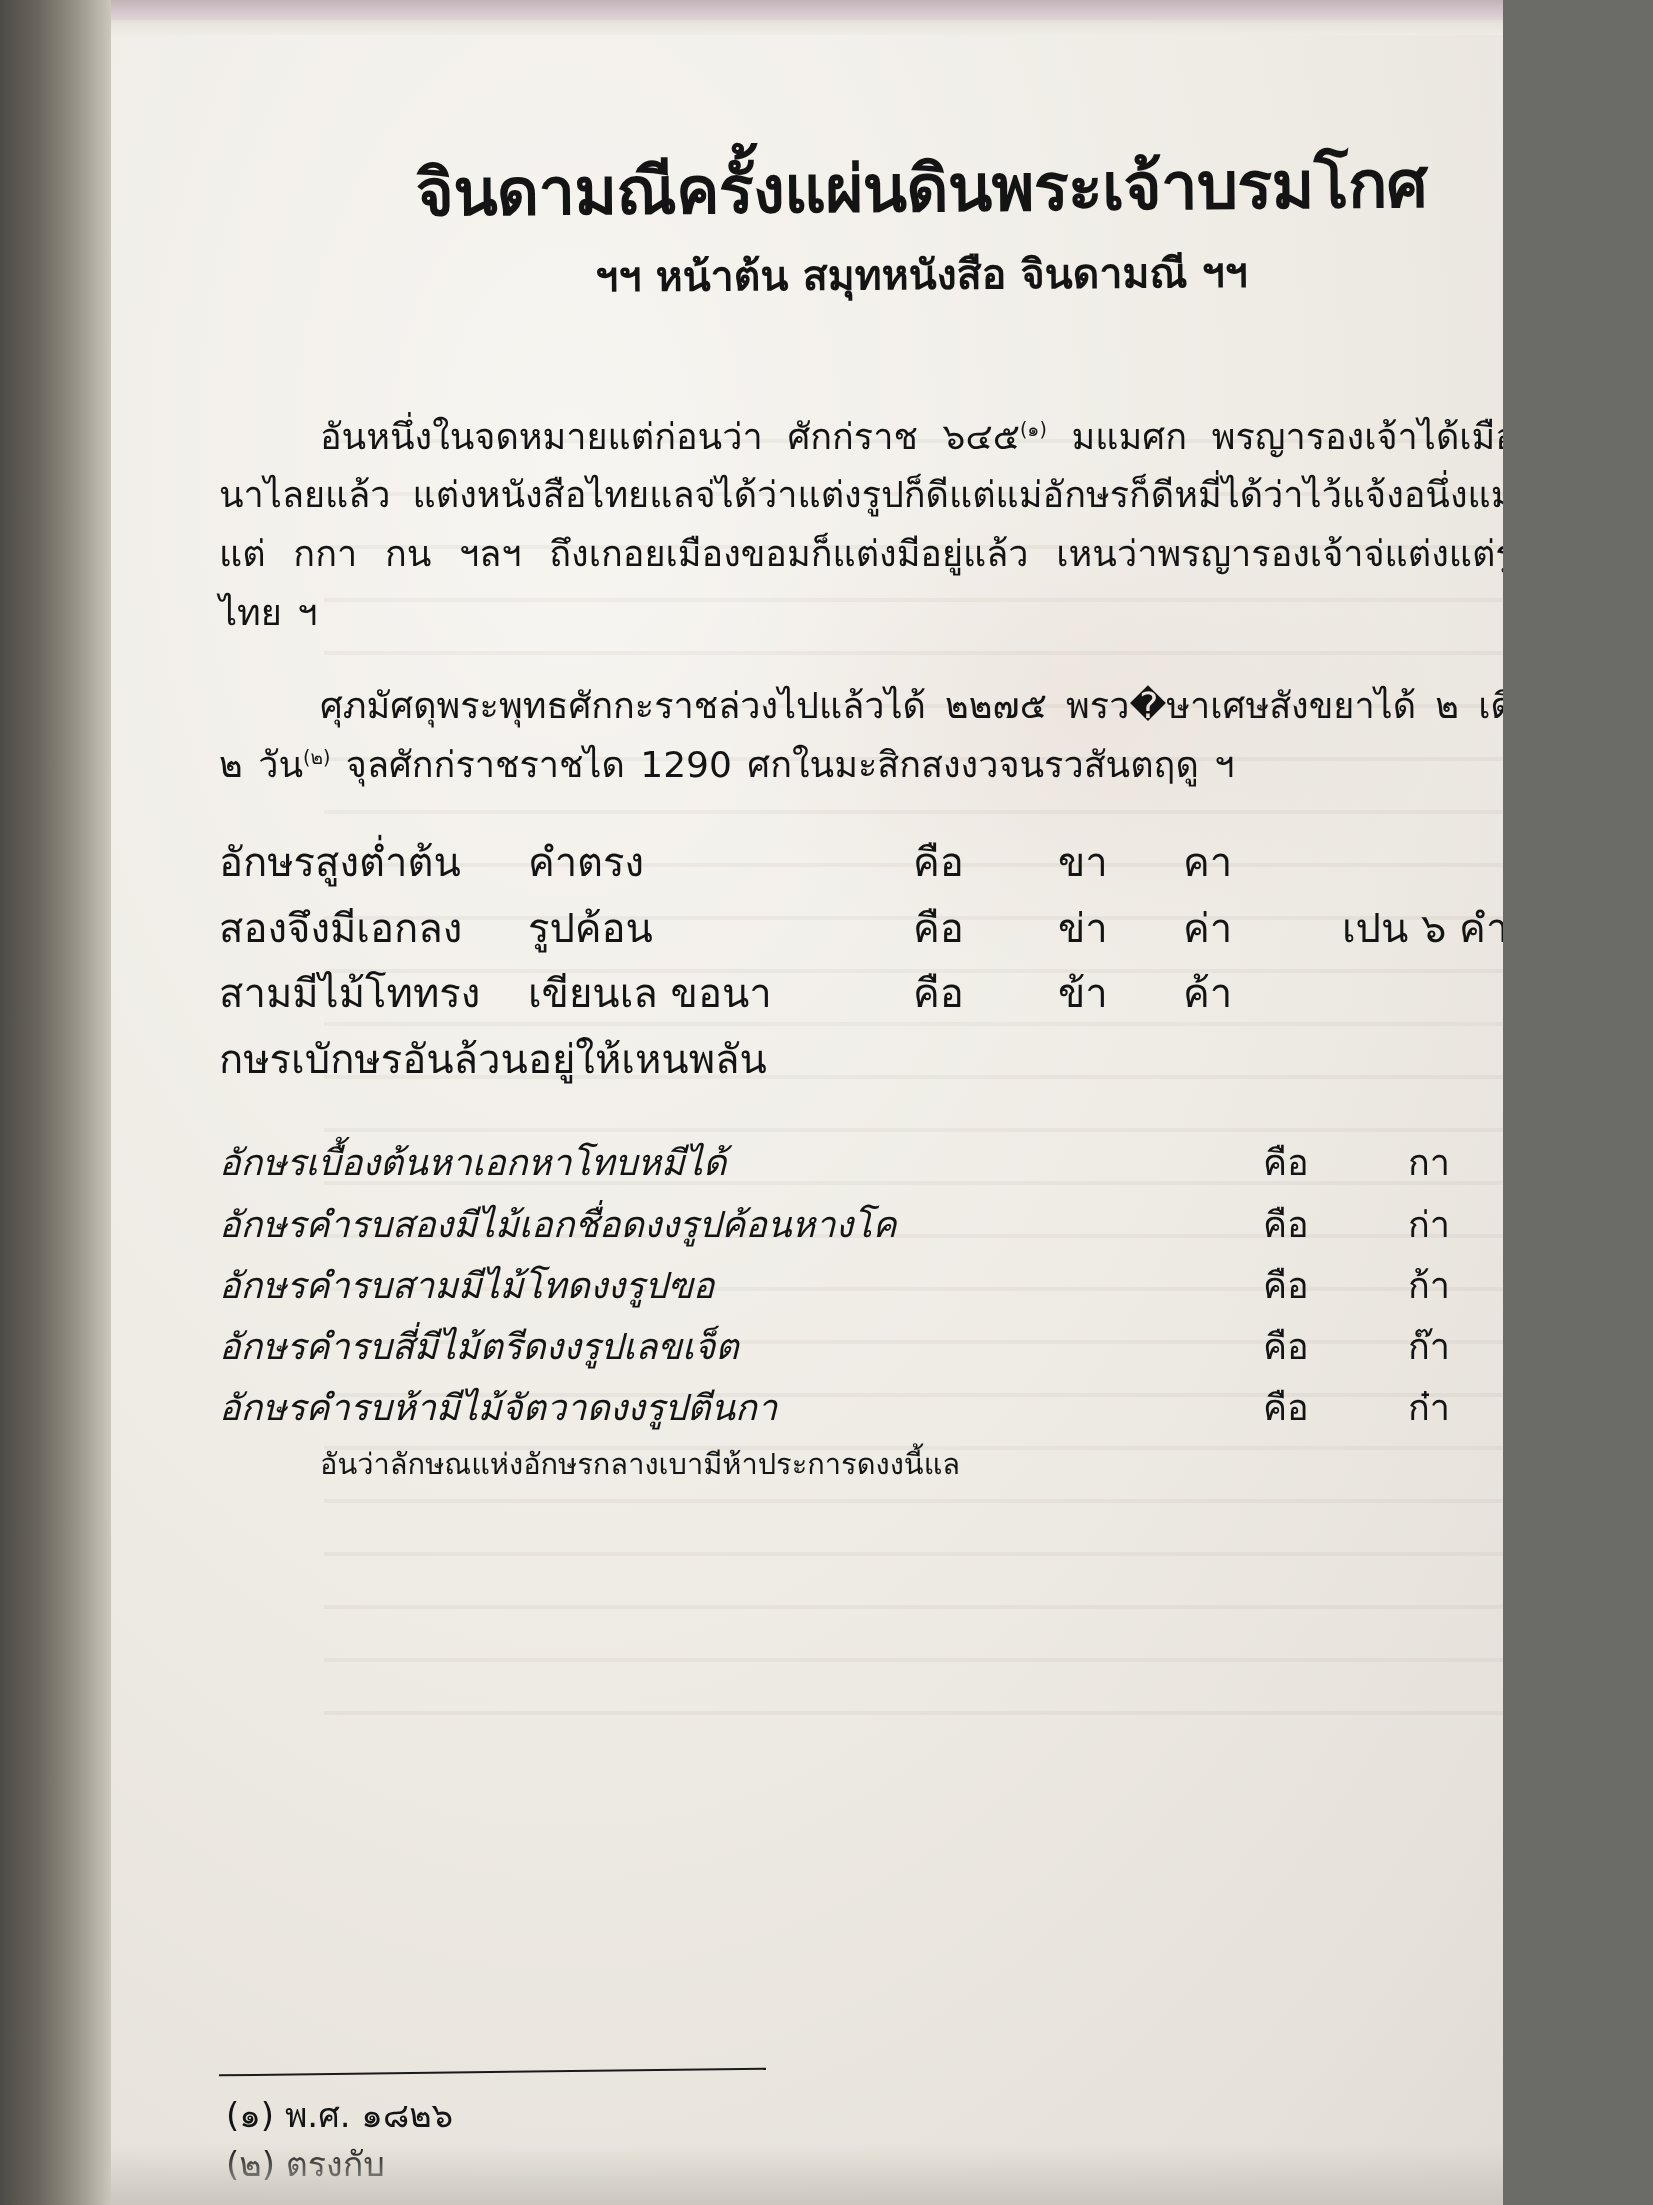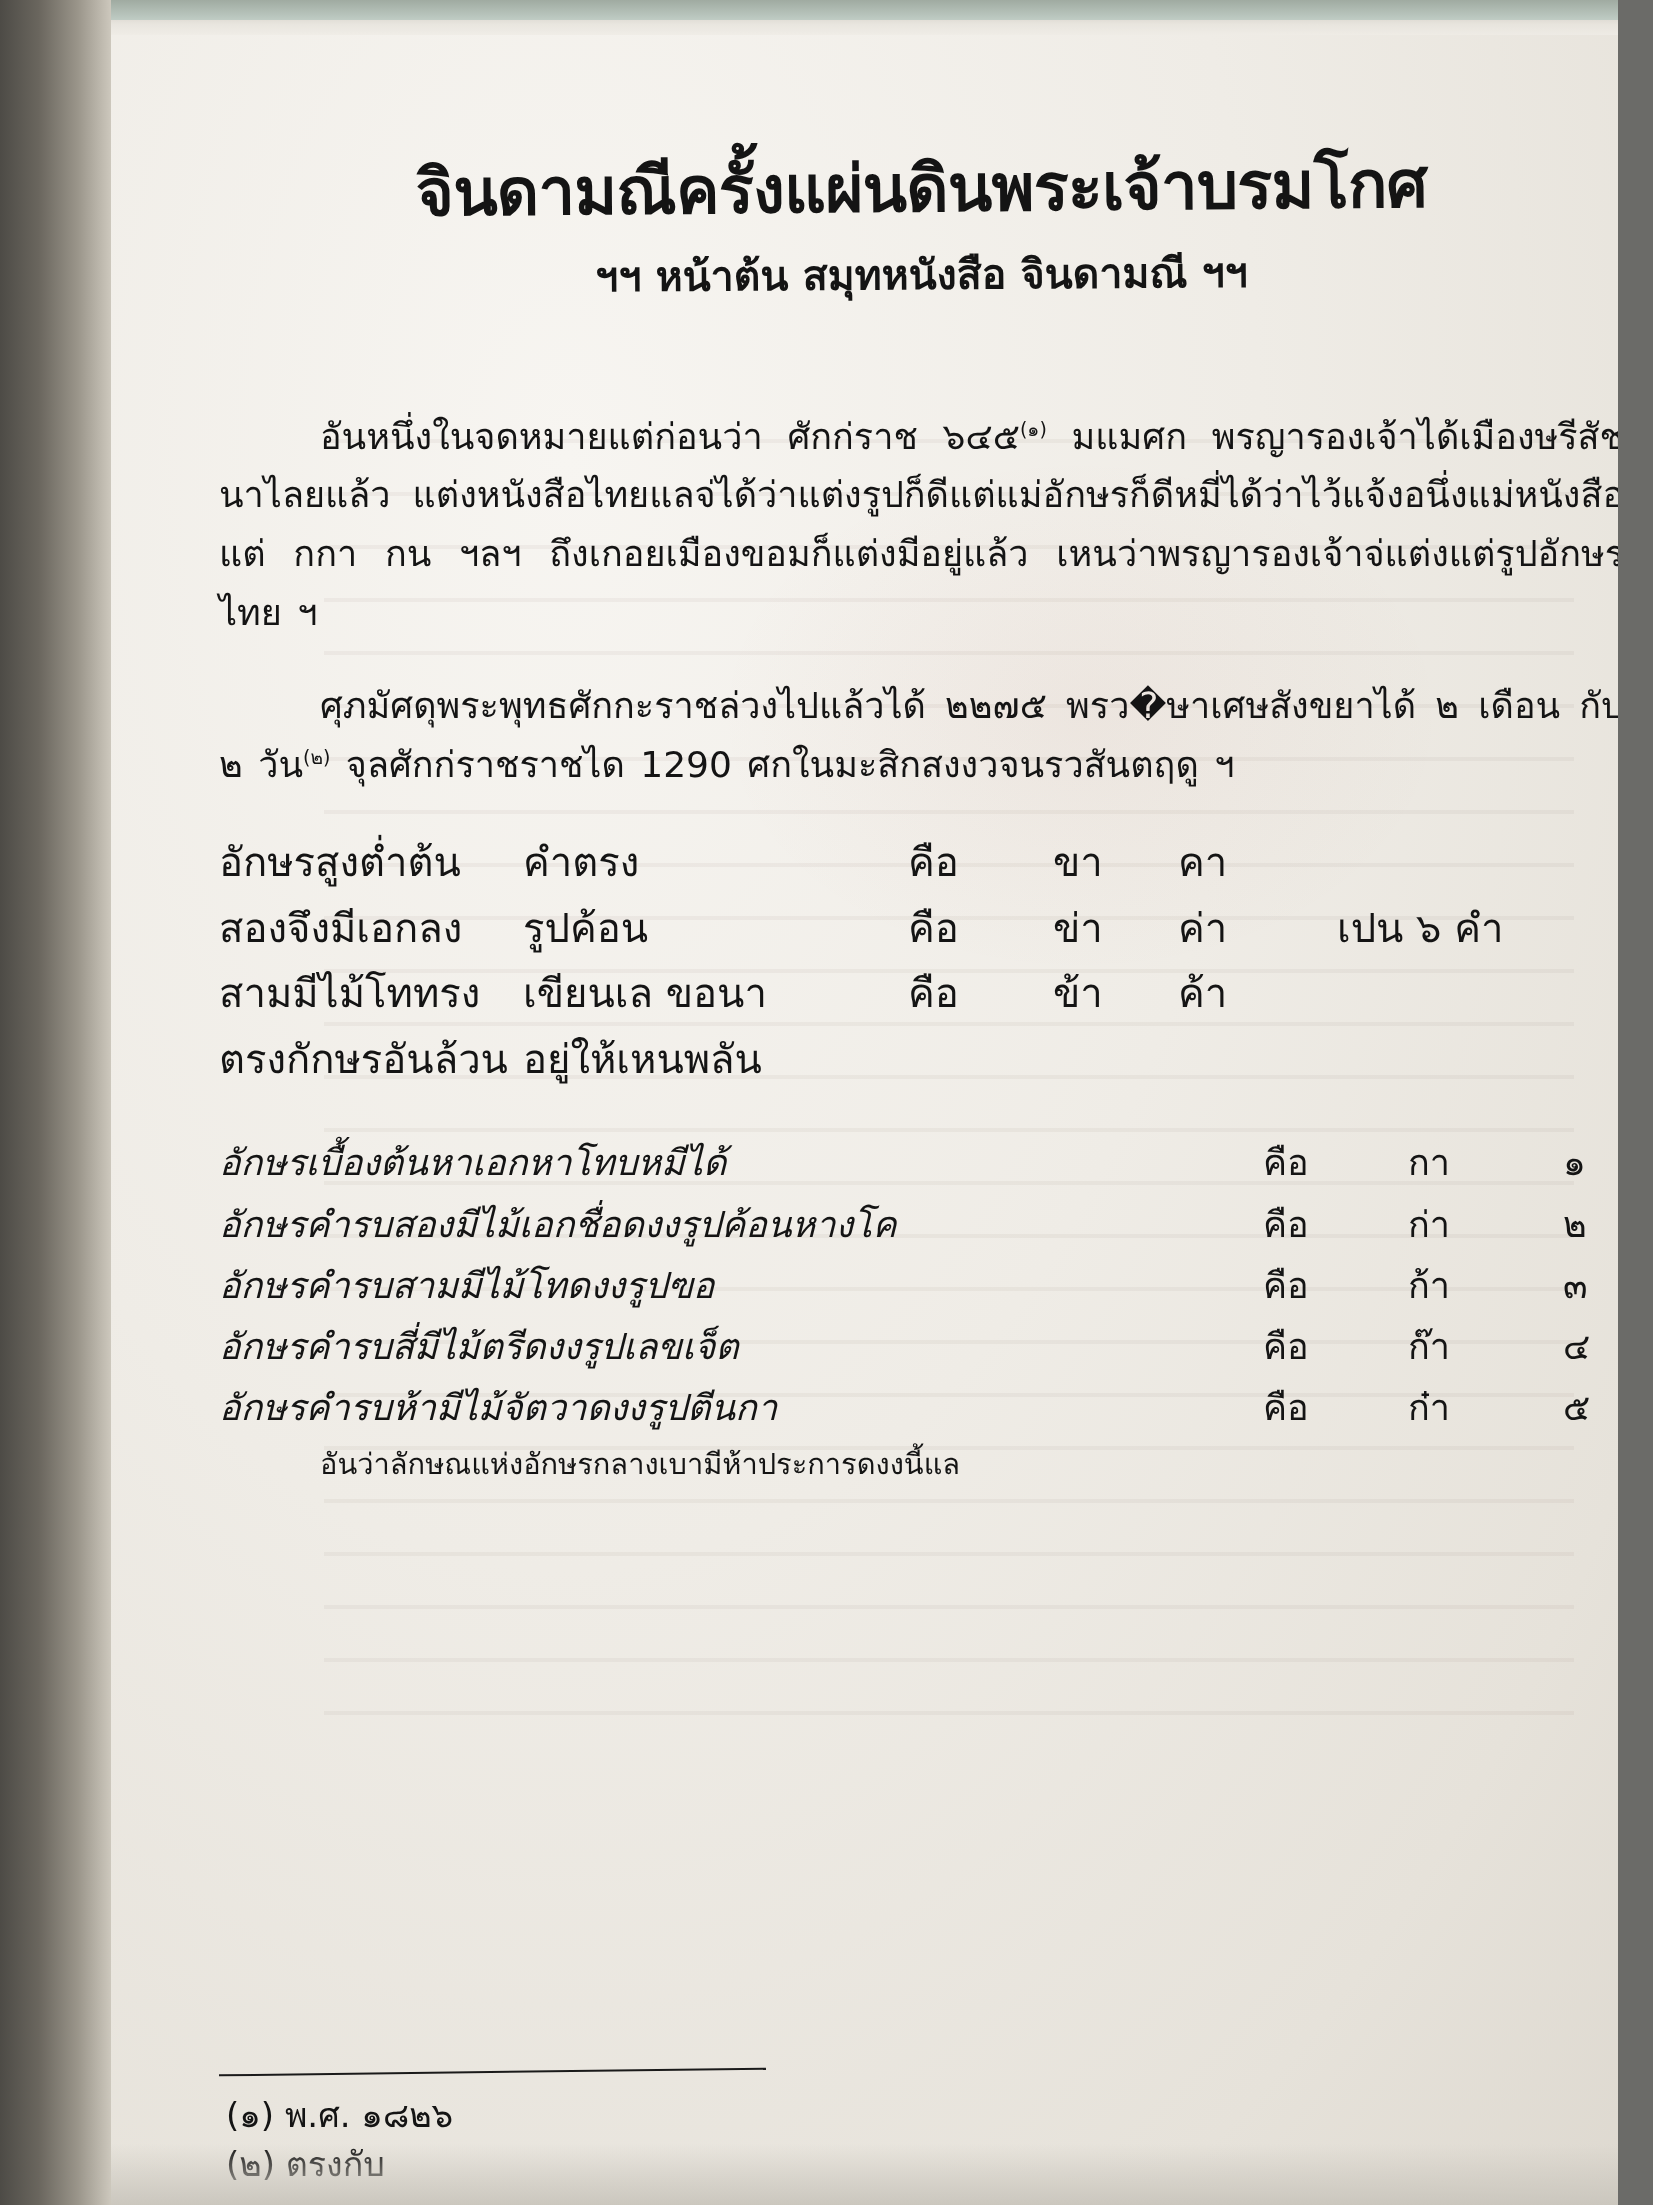--- a/index.html
+++ b/index.html
@@ -10,24 +10,24 @@
   body {
     width: 1654px;
     height: 2205px;
     overflow: hidden;
     font-family: "DejaVu Sans", "Liberation Sans", sans-serif;
   }
 
   
   #photo {
     position: relative;
-    width: 1618px;
+    width: 1503px;
     height: 2205px;
     overflow: hidden;
-    background: #0f766e;
+    background: #f0abfc;
   }
 
   
   .gutter-left {
     position: absolute;
     left: 0; top: 0;
     width: 111px; height: 100%;
     background: linear-gradient(to right, #4d4b46 0%, #6a665e 35%, #9a958a 70%, #cdc8bd 100%);
   }
   .gutter-top {
@@ -230,21 +230,21 @@
           </tr>
           <tr>
             <td class="vt-c1">สามมีไม้โททรง</td>
             <td class="vt-c2">เขียนเล ขอนา</td>
             <td class="vt-c3">คือ</td>
             <td class="vt-c4">ข้า</td>
             <td class="vt-c5">ค้า</td>
             <td class="vt-c6"></td>
           </tr>
           <tr>
-            <td class="vt-c1">ตรงกักษรอันล้วน</td>
+            <td class="vt-c1">กษรเบักษรอันล้วน</td>
             <td class="vt-c2">อยู่ให้เหนพลัน</td>
             <td class="vt-c3"></td>
             <td class="vt-c4"></td>
             <td class="vt-c5"></td>
             <td class="vt-c6"></td>
           </tr>
         </tbody>
       </table>
 
       <table class="list-table">

